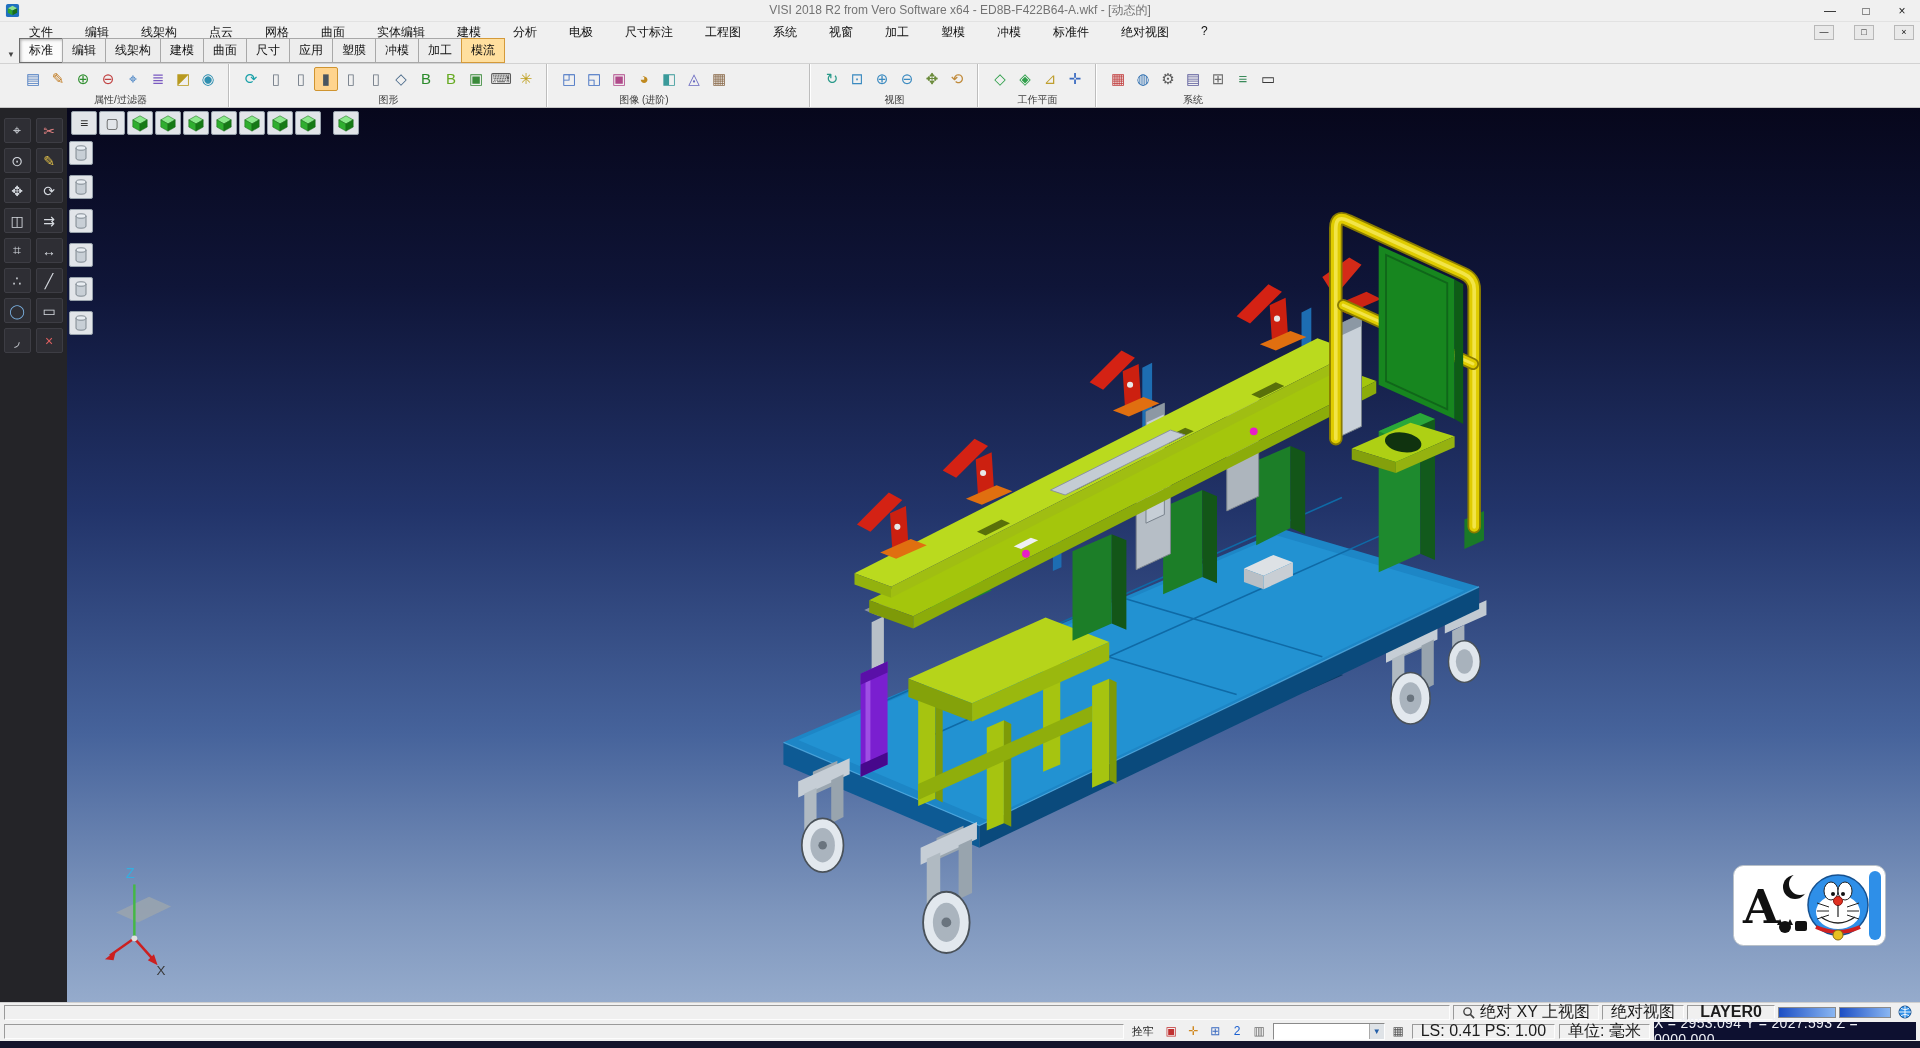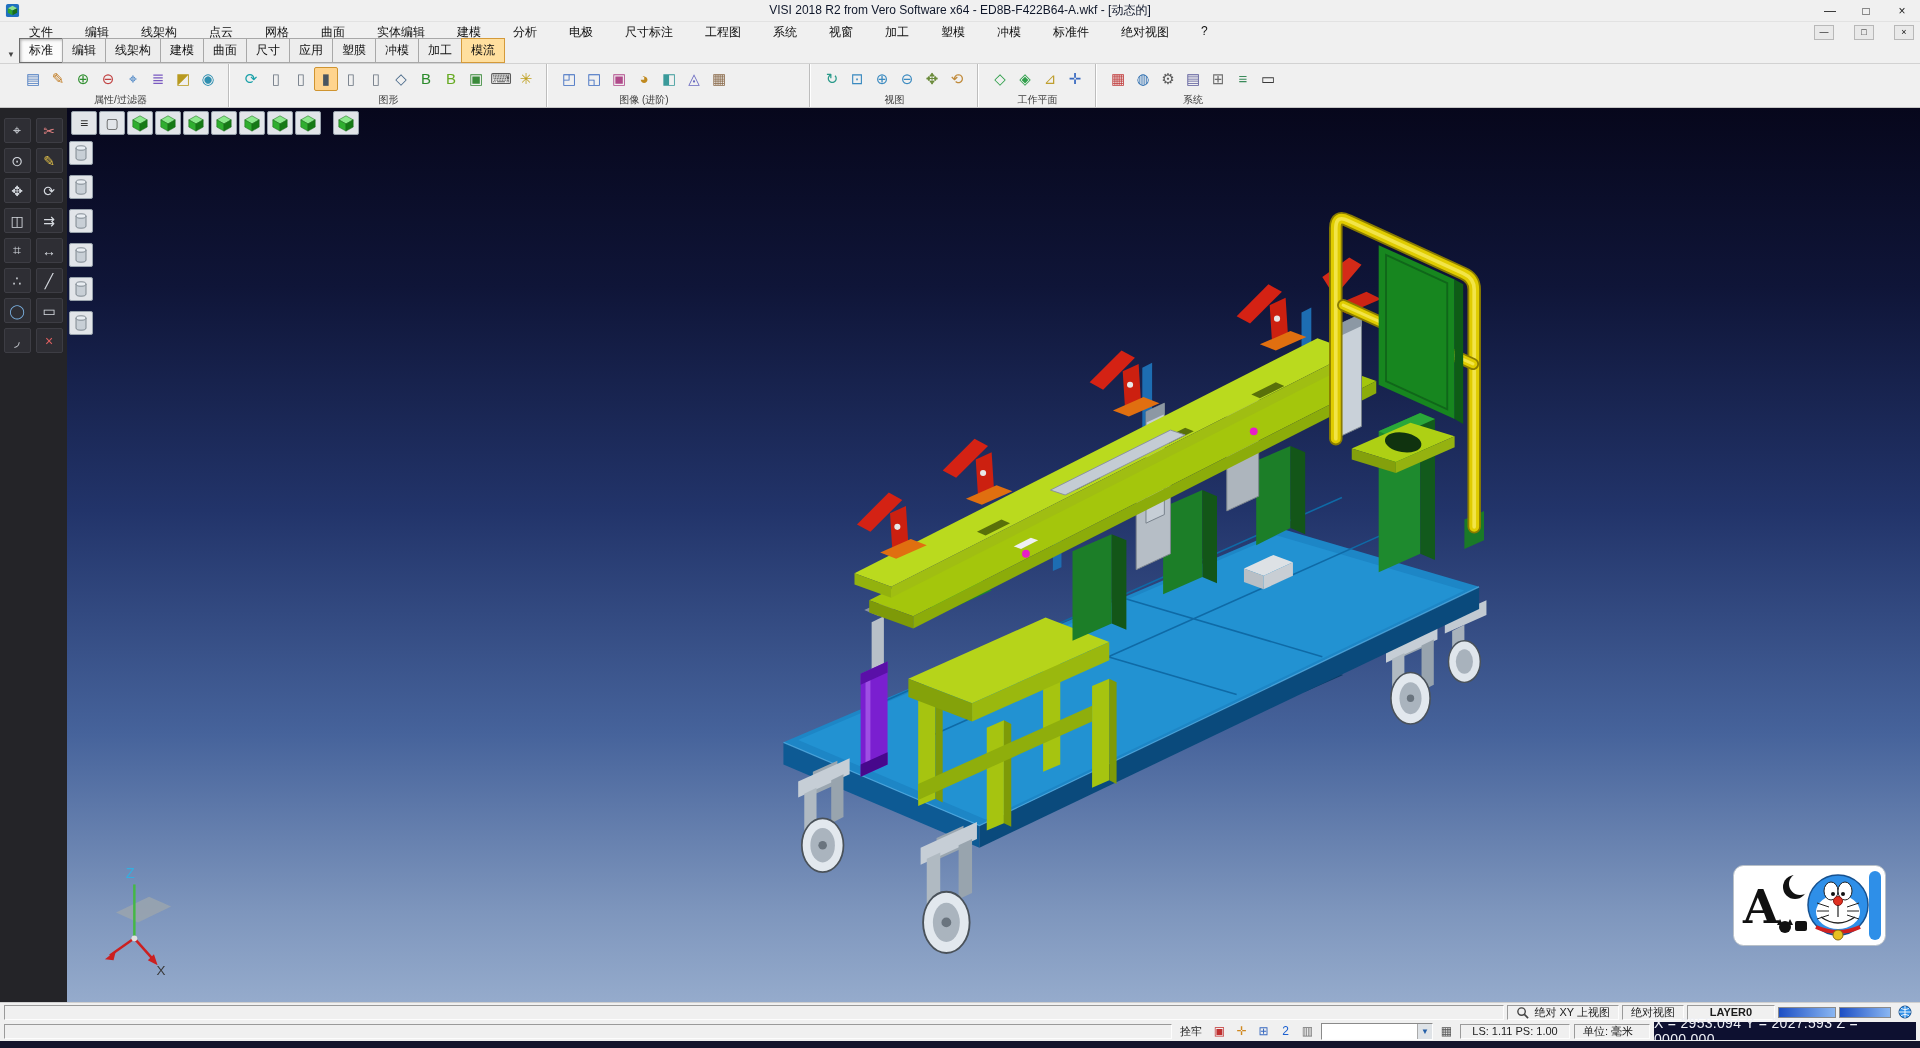--- a/index.html
+++ b/index.html
@@ -2,21 +2,21 @@
 <html><head>
 <meta charset="utf-8">
 <style>
   * { margin:0; padding:0; box-sizing:border-box; }
   html,body { width:1920px; height:1048px; overflow:hidden;
     font-family:"Liberation Sans", sans-serif; background:#f0f0f0; position:relative; }
 
   
   .titlebar { height:22px; background:#f0f0f0; display:flex; align-items:center; position:relative; border-bottom:1px solid #e2e2e2; }
   .app-icon { width:15px; height:15px; margin-left:5px; z-index:2; }
-  .title-text { position:absolute; left:0; right:0; text-align:center; font-size:12px; color:#0f172a; }
+  .title-text { position:absolute; left:0; right:0; text-align:center; font-size:12px; color:#737373; }
   .win-controls { margin-left:auto; display:flex; z-index:2; }
   .win-btn { width:36px; height:21px; display:flex; align-items:center; justify-content:center; font-size:12px; color:#222; }
 
   
   .menubar { height:20px; background:#f0f0f0; display:flex; align-items:center; padding-left:4px; font-size:12px; }
   .menu-item { padding:2px 7px; color:#111; white-space:nowrap;margin-left:18px; }
   .mdi { margin-left:auto; display:flex; gap:2px; padding-right:6px; }
   .mdi .menu-item { width:20px; height:15px; padding:0; border:1px solid #b8b8b8; background:#e9e9e9; font-size:9px; display:flex; align-items:center; justify-content:center; }
 
   
@@ -49,21 +49,21 @@
   .vp-toolbar .tb-btn { width:26px; height:24px; background:#e2e5e9; border:1px solid #98a2ac; font-size:14px; }
   .palette { position:absolute; left:2px; top:33px; display:flex; flex-direction:column; gap:10px; z-index:3; }
   .palette .tb-btn { width:24px; height:24px; background:#e2e5e9; border:1px solid #98a2ac; }
 
   .badge { position:absolute; right:34px; bottom:56px; width:153px; height:81px; z-index:3; }
 
   
   .status1 { position:absolute; left:0; right:0; top:1002px; height:19px; background:#f0f0f0; border-top:1px solid #cfcfcf;
     display:flex; align-items:center; gap:3px; padding:0 4px; }
   .seg { height:15px; border:1px solid; border-color:#9a9a9a #fdfdfd #fdfdfd #9a9a9a; display:flex; align-items:center;
-    font-size:11px; color:#1c1c1c; padding:0 8px; white-space:nowrap; background:#f0f0f0; }
+    font-size:16px; color:#1c1c1c; padding:0 8px; white-space:nowrap; background:#f0f0f0; }
   .seg.grow { flex:1; }
   .seg.layerseg { font-weight:bold; min-width:88px; justify-content:center; }
   .meter { width:58px; height:11px; border:1px solid #8a8a8a; background:linear-gradient(90deg,#1d4fc4,#89b6f2); }
   .mini-btn { width:22px; height:16px; display:flex; align-items:center; justify-content:center; }
 
   .status2 { position:absolute; left:0; right:0; top:1021px; height:20px; background:#f0f0f0;
     display:flex; align-items:center; gap:4px; padding:0 4px; }
   .lock-label { font-size:11px; color:#1c1c1c; padding:0 4px; }
   .sicons { display:flex; gap:3px; }
   .sicons .tb-btn { width:19px; height:17px; font-size:12px; }
@@ -724,21 +724,21 @@
   <div class="combo">
     <input readonly="" style="">
     <span class="drop">▼</span>
   </div>
   <div class="sicons">
       <div class="tb-btn">
         <span style="color: rgb(85, 85, 85);">▦</span>
       </div>
     </div>
   <div class="seg" style="min-width:110px;justify-content:center">
-    <span>LS: 1.11 PS: 1.00</span>
+    <span>LS: 0.41 PS: 1.00</span>
   </div>
   <div class="seg" style="min-width:76px;justify-content:flex-start">
     <span>单位: 毫米</span>
   </div>
   <div class="coords">
     <span>X = 2953.094 Y = 2027.593 Z = 0000.000</span>
   </div>
 </div>
 
 <div class="bottomstrip"></div>

